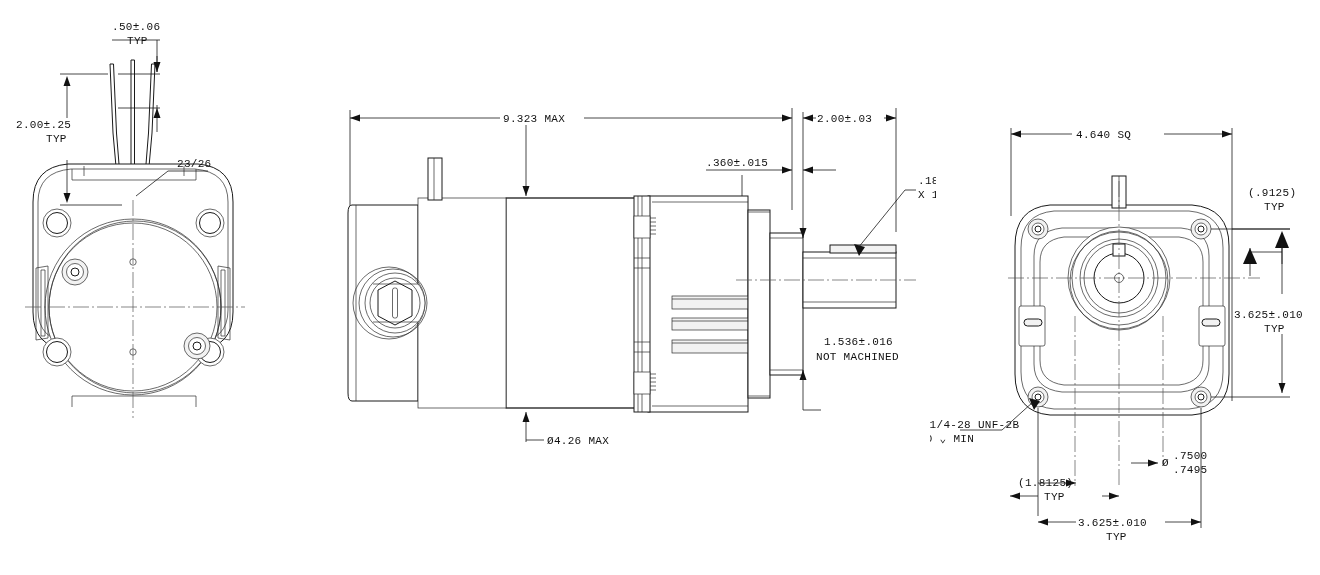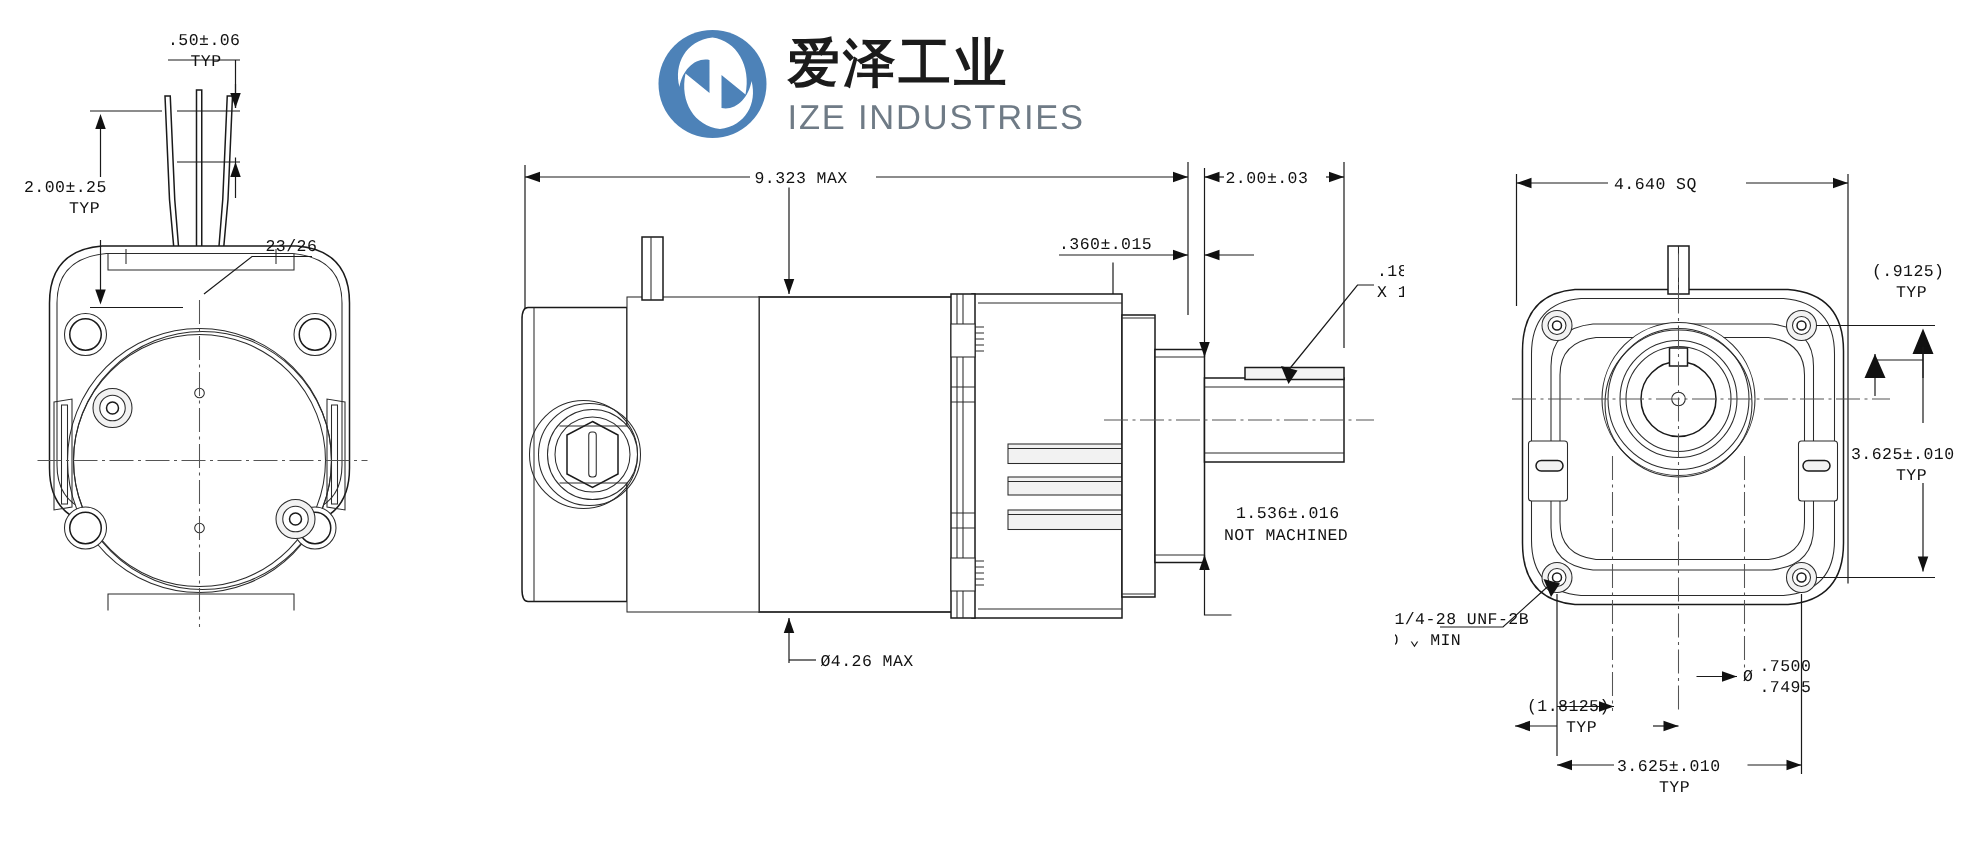--- a/index.html
+++ b/index.html
@@ -14,30 +14,20 @@
   .fillg{fill:#f2f2f2;}
   .txt{font-family:"Liberation Mono","DejaVu Sans Mono",monospace;font-size:11px;fill:#111;letter-spacing:0.3px;}
   .logo-cn{font-family:"DejaVu Sans",sans-serif;font-size:35px;font-weight:bold;fill:#1b1b1b;letter-spacing:2px;}
   .logo-en{font-family:"Liberation Sans",sans-serif;font-size:23px;fill:#6f7b86;letter-spacing:1.2px;}
 </style>
 </head>
 <body>
 
 <div id="stage">
 
-  <div style="position:absolute;left:437px;top:16px;width:300px;height:80px;">
-    <svg width="300" height="80" viewBox="0 0 300 80">
-      <g>
-        <circle cx="38" cy="40" r="36" fill="#4d82b8"></circle>
-        <path d="M38 9 C20 11 12 27 16 42 C18 30 27 22 36 24 L36 46 L20 33 C16 52 26 68 43 70 C60 68 68 53 64 38 C62 50 53 58 44 56 L44 34 L60 47 C64 28 54 11 38 9 Z" fill="#ffffff"></path>
-      </g>
-      <text class="logo-cn" x="88" y="38">爱泽工业</text>
-      <text class="logo-en" x="88" y="70">IZE INDUSTRIES</text>
-    </svg>
-  </div>
 
   <div style="position:absolute;left:0;top:0;width:300px;height:430px;">
     <svg width="300" height="430" viewBox="0 0 300 430">
 
       <g>
         <path class="ln" d="M131 189 L131 60 L134.5 60 L134.5 189"></path>
         <path class="ln" d="M118 189 L113 133 L110 64 L113.5 64 L116.5 133 L121 189"></path>
         <path class="ln" d="M147 189 L152 133 L155 64 L151.5 64 L148.5 133 L144 189"></path>
         <path class="ln" d="M125 186 L125 205 L141 205 L141 186"></path>
         <rect class="thin fillw" x="125" y="186" width="16" height="22"></rect>
@@ -232,21 +222,21 @@
         <path d="M210 125 L210 196"></path>
         <path d="M206.5 186 L210 196 L213.5 186 Z" fill="#111" stroke="none"></path>
         <path d="M210 442 L210 412"></path>
         <path d="M206.5 422 L210 412 L213.5 422 Z" fill="#111" stroke="none"></path>
         <path d="M210 440 L228 440"></path>
       </g>
       <text class="txt" x="231" y="444">Ø4.26 MAX</text>
     </svg>
   </div>
 
-  <div style="position:absolute;left:930px;top:4px;width:390px;height:545px;">
+  <div style="position:absolute;left:930px;top:16px;width:390px;height:545px;">
     <svg width="390" height="545" viewBox="0 0 390 545">
 
       <g class="dim">
         <path d="M81 112 L81 200"></path>
         <path d="M302 112 L302 385"></path>
         <path d="M81 118 L142 118"></path>
         <path d="M234 118 L302 118"></path>
         <path d="M91 114.5 L81 118 L91 121.5 Z" fill="#111" stroke="none"></path>
         <path d="M292 114.5 L302 118 L292 121.5 Z" fill="#111" stroke="none"></path>
       </g>

